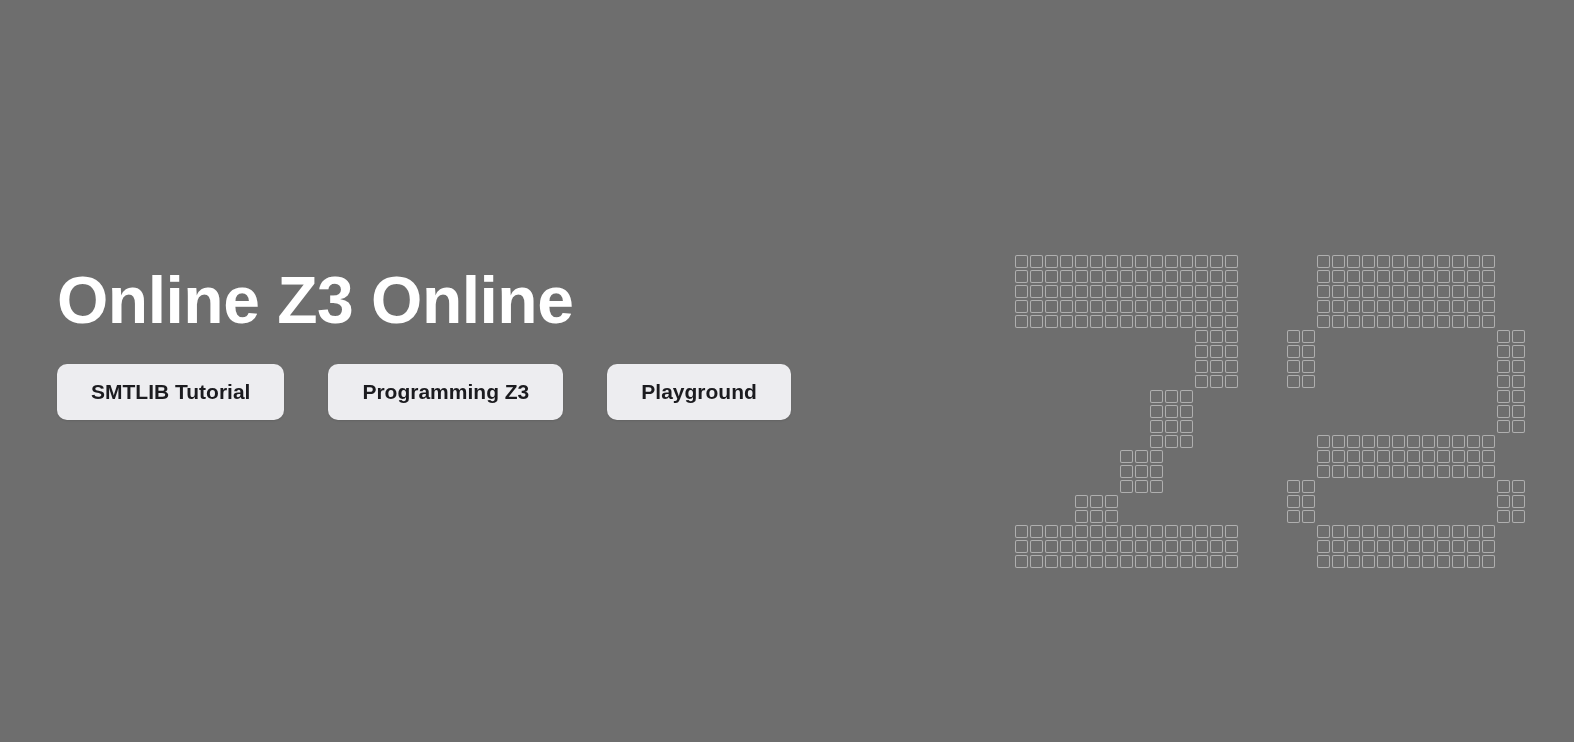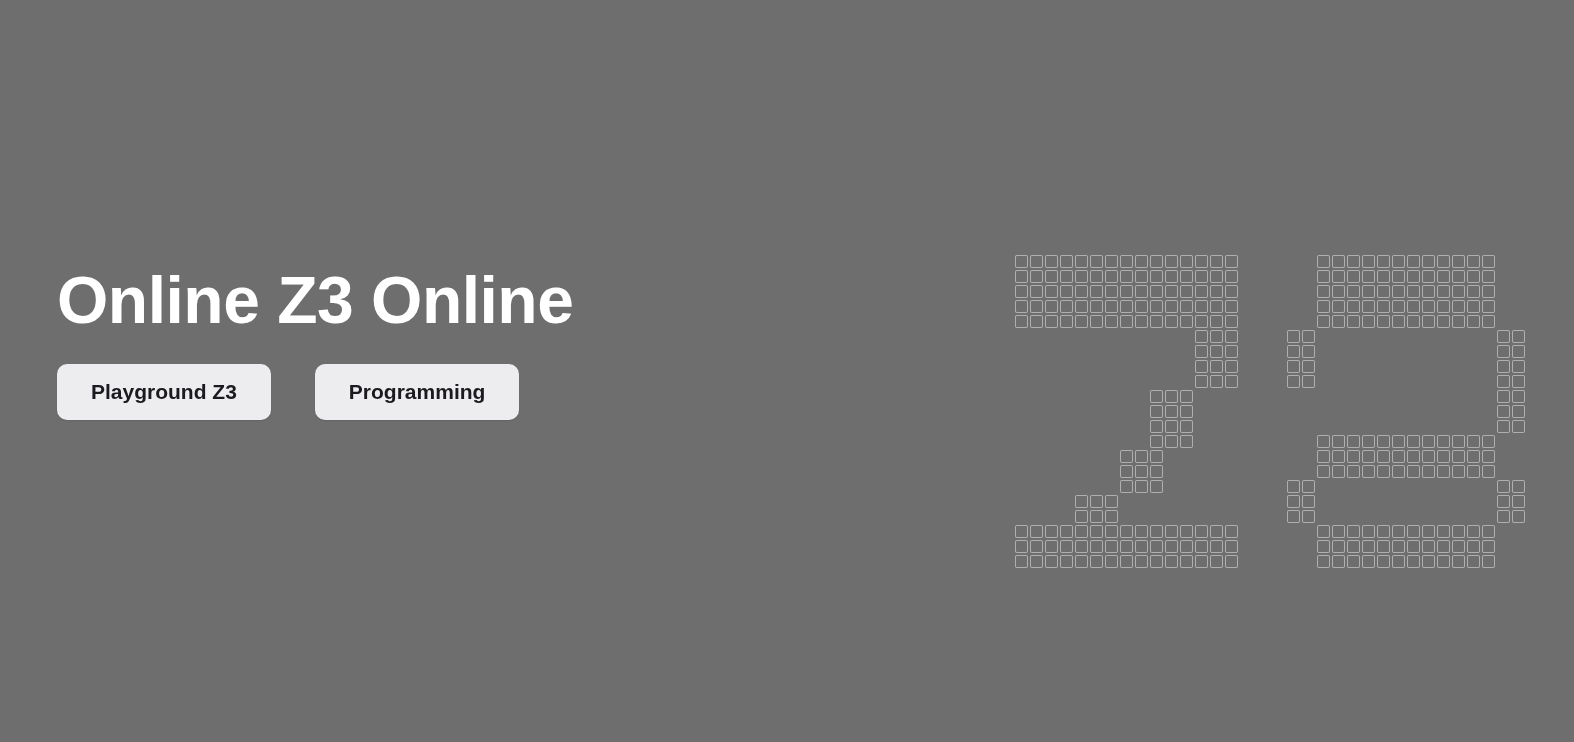--- a/index.html
+++ b/index.html
@@ -103,22 +103,23 @@
 </style>
 </head>
 <body>
 
 <div id="hero">
 
   <div id="hero-text">
     <h1 id="page-title">Online Z3 Online</h1>
 
     <div id="cta-row">
-      <a class="cta-button" href="#">Playground Z3</a>
-      <a class="cta-button" href="#">Programming</a>
+      <a class="cta-button" href="#">SMTLIB Tutorial</a>
+      <a class="cta-button" href="#">Programming Z3</a>
+      <a class="cta-button" href="#">Playground</a>
     </div>
   </div>
 
   <div id="hero-logo">
     <div class="glyph" id="glyph-z">
       <div class="glyph-grid" style="grid-template-columns: repeat(15, 15px); grid-template-rows: repeat(21, 15px); width: 225px; height: 315px;">
           <div class="px" style="box-shadow: rgba(255, 255, 255, 0.45) 0px 0px 0px 1px inset;"></div>
           <div class="px" style="box-shadow: rgba(255, 255, 255, 0.45) 0px 0px 0px 1px inset;"></div>
           <div class="px" style="box-shadow: rgba(255, 255, 255, 0.45) 0px 0px 0px 1px inset;"></div>
           <div class="px" style="box-shadow: rgba(255, 255, 255, 0.45) 0px 0px 0px 1px inset;"></div>

